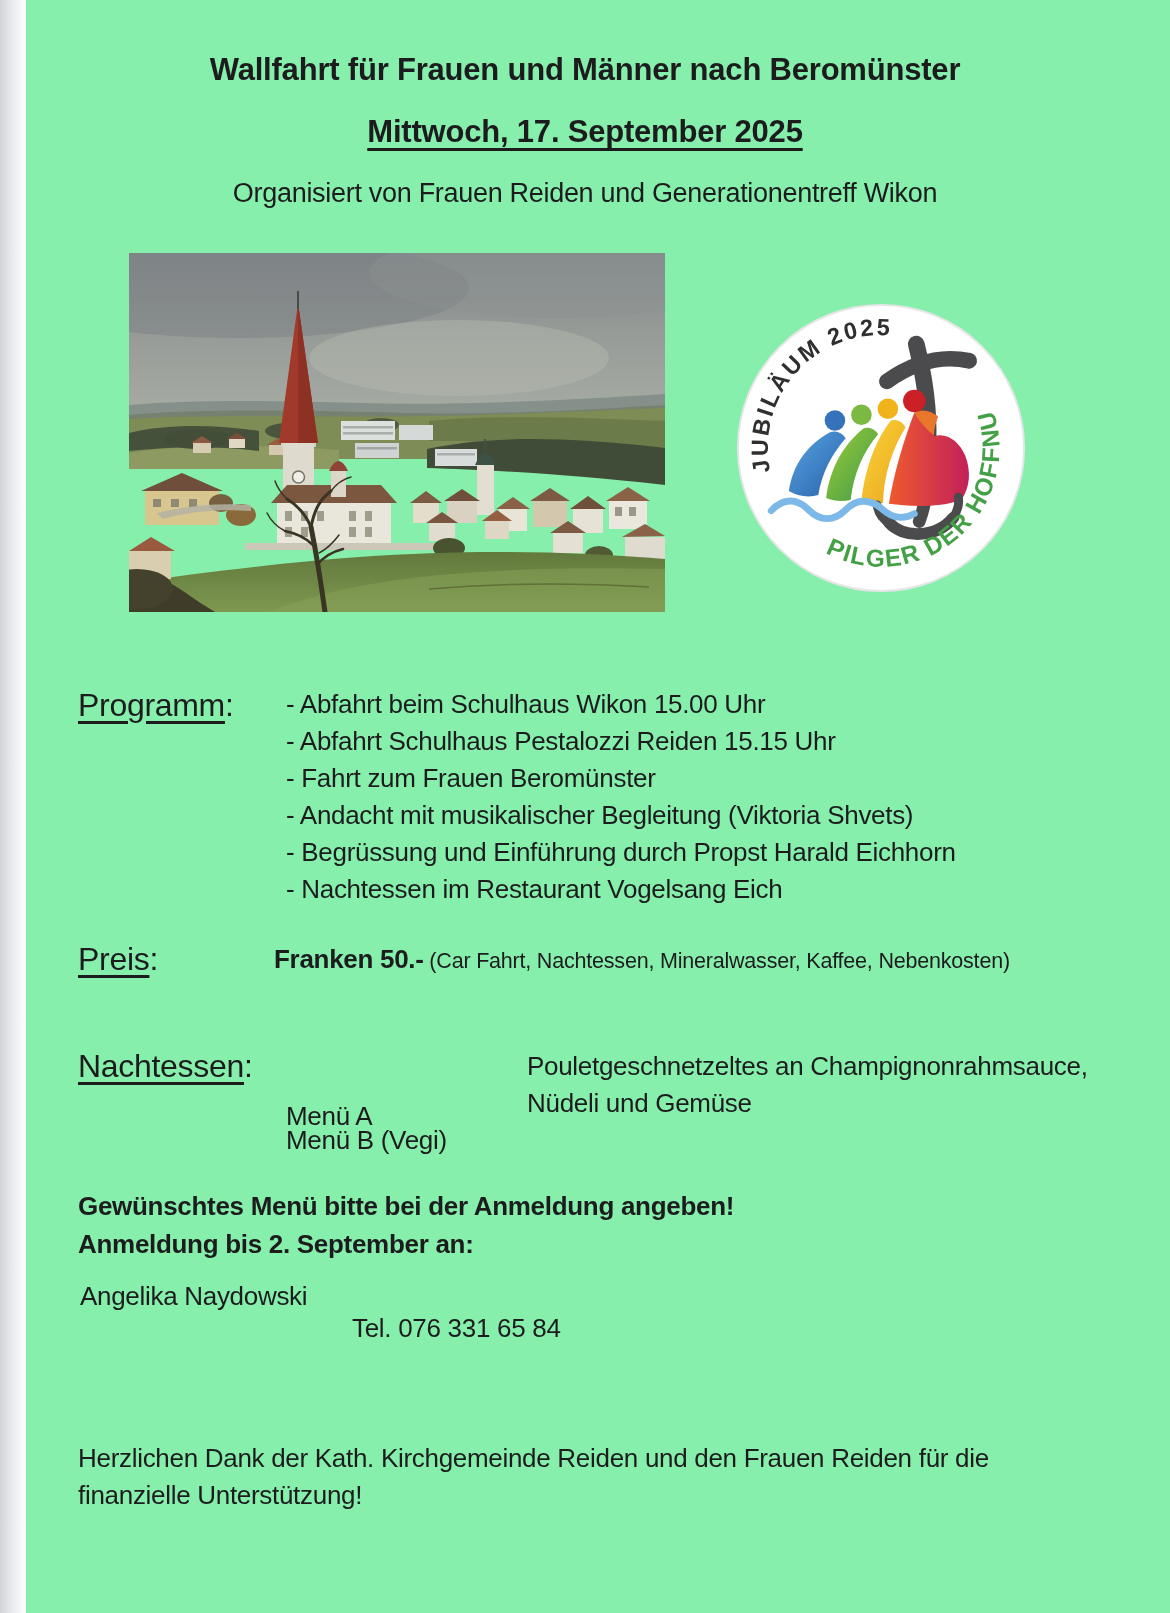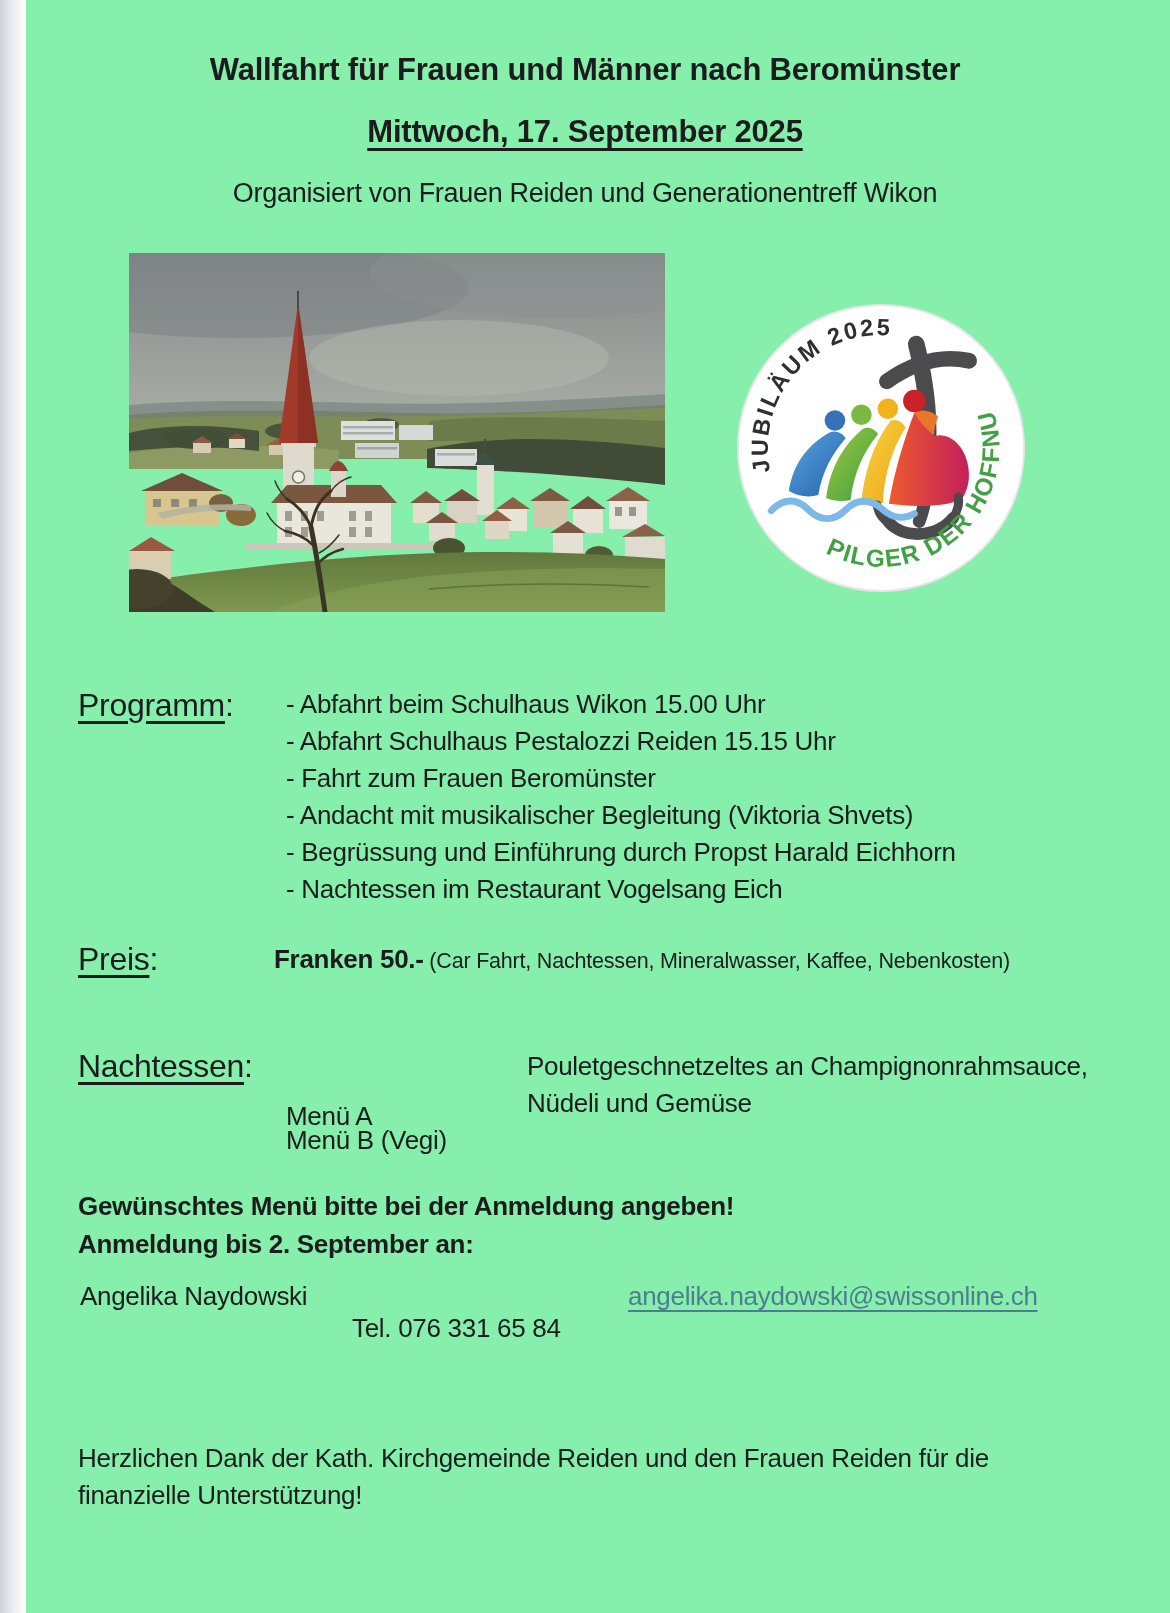--- a/index.html
+++ b/index.html
@@ -245,17 +245,16 @@
   <div class="col3-text" style="top:1051px">Pouletgeschnetzeltes an Champignonrahmsauce,</div>
   <div class="col3-text" style="top:1088px">Nüdeli und Gemüse</div>
   <div class="col2-text" style="top:1125px">Menü B (Vegi)</div>
 
   <div class="note" style="top:1191px">Gewünschtes Menü bitte bei der Anmeldung angeben!</div>
   <div class="note" style="top:1229px">Anmeldung bis 2. September an:</div>
 
   <div class="contact-row" style="top:1281px">
     <span class="c-name">Angelika Naydowski</span>
     <span class="c-tel">Tel. 076 331 65 84</span>
-    <a class="c-email" href="#">angelika.naydowski@swissonline.ch</a>
   </div>
 
   <div class="thanks" style="top:1440px">Herzlichen Dank der Kath. Kirchgemeinde Reiden und den Frauen Reiden für die finanzielle Unterstützung!</div>
 </div>
 
 </body></html>

